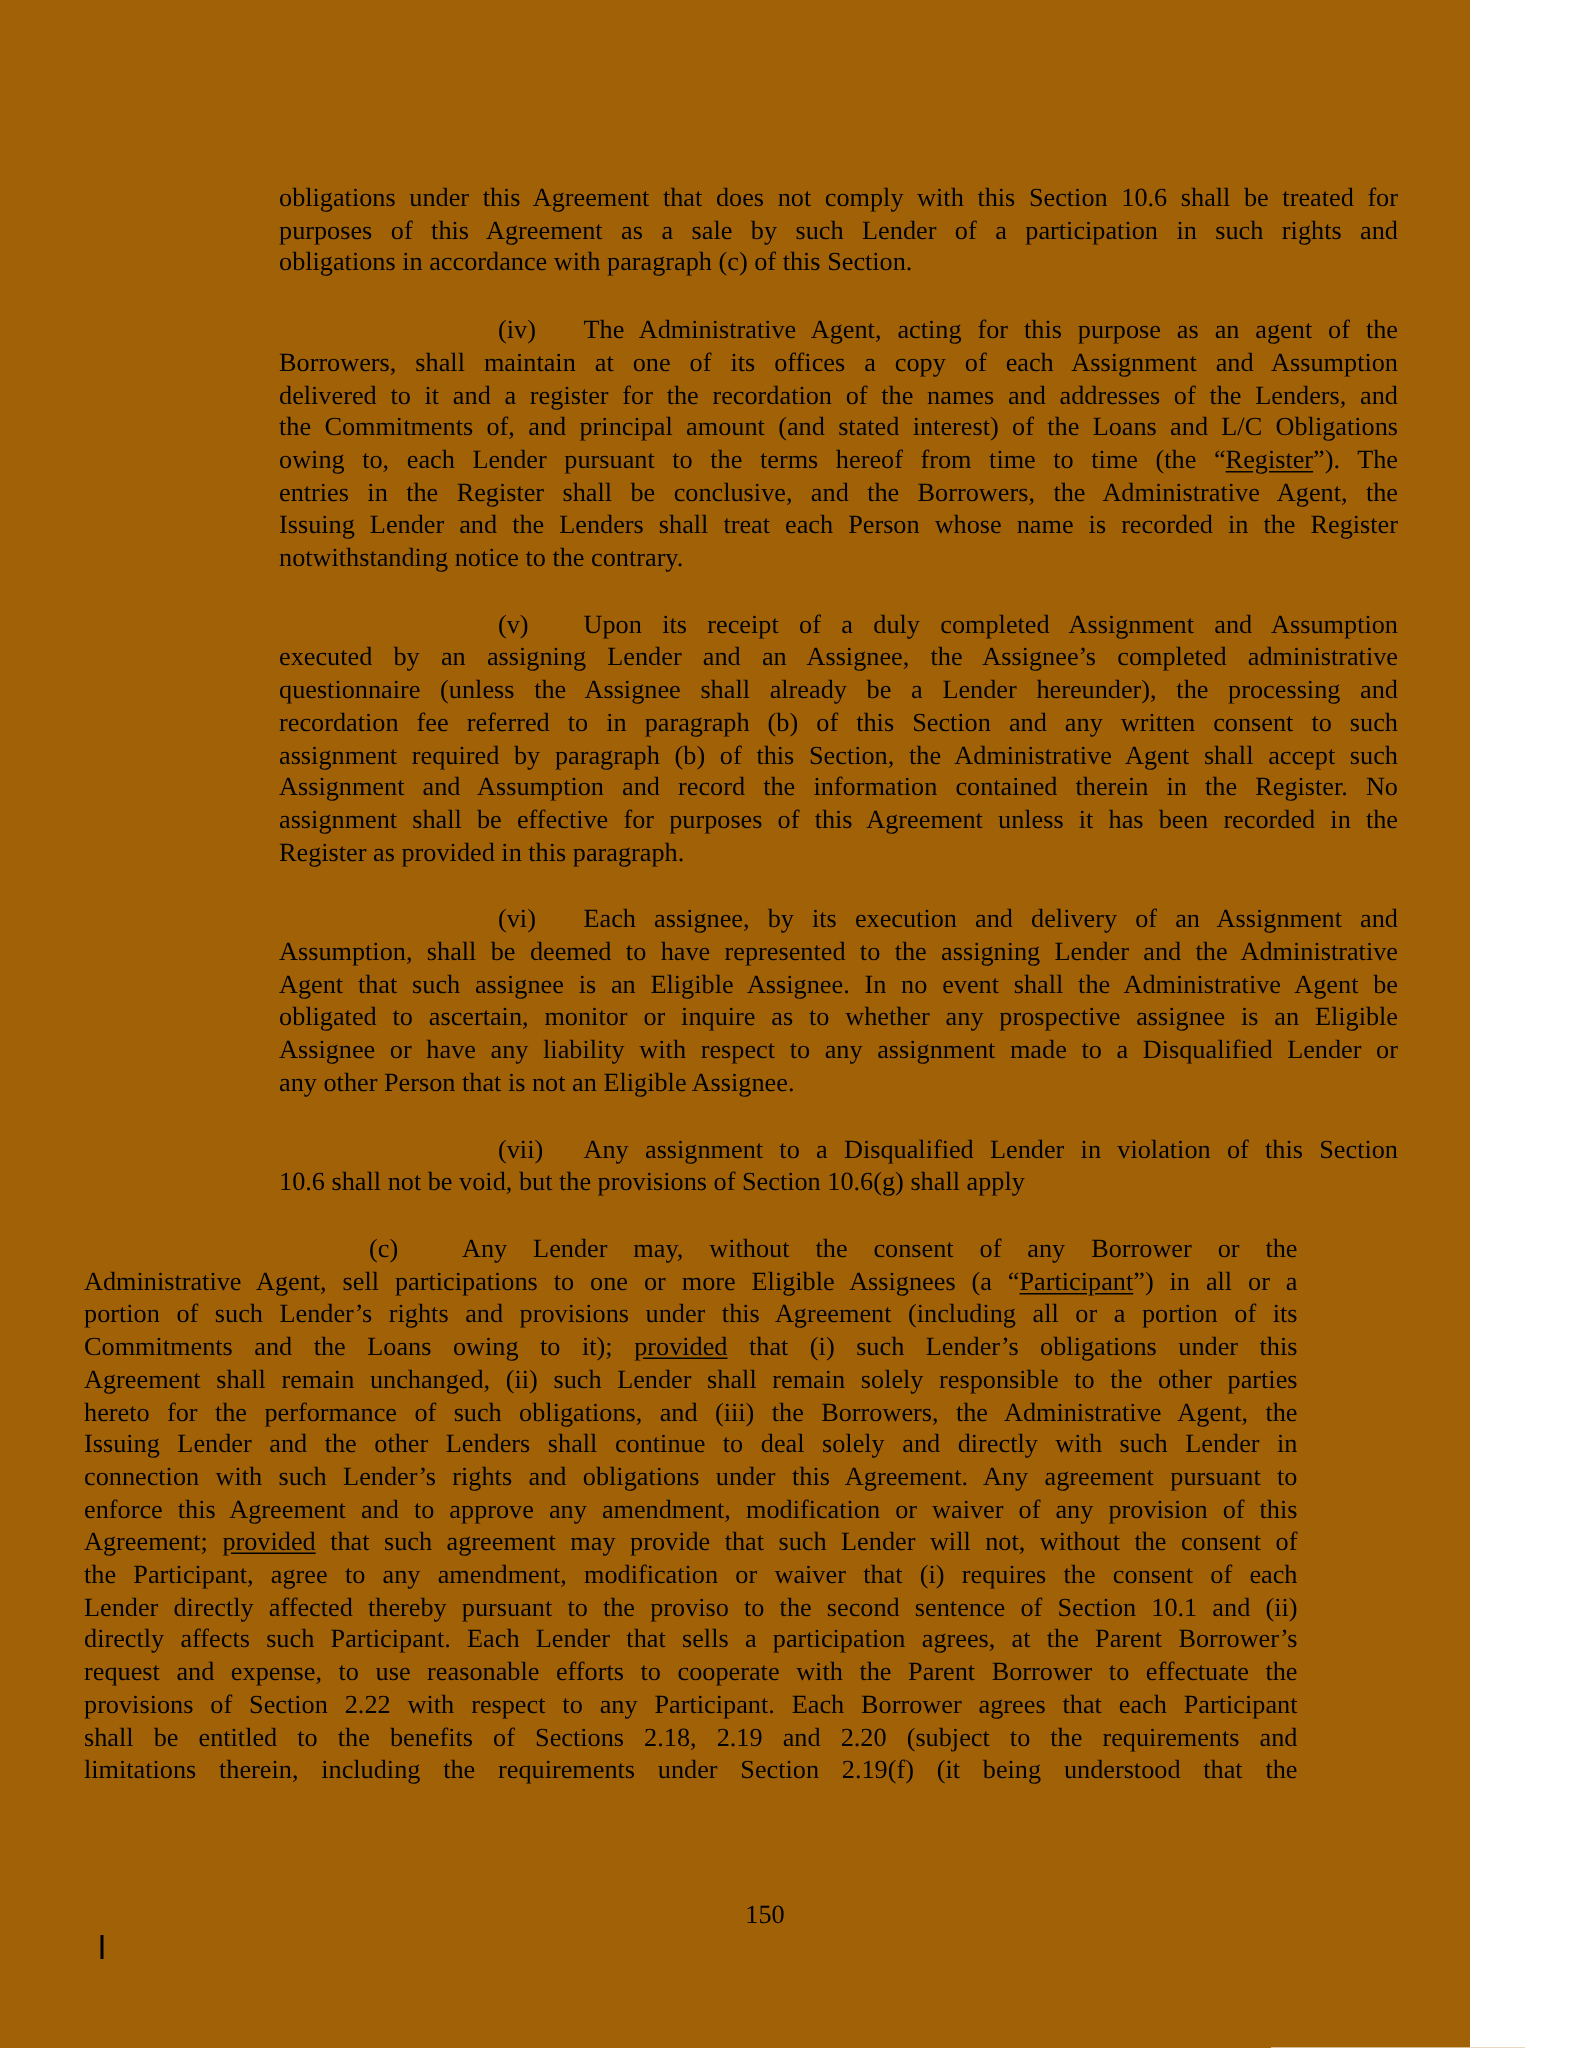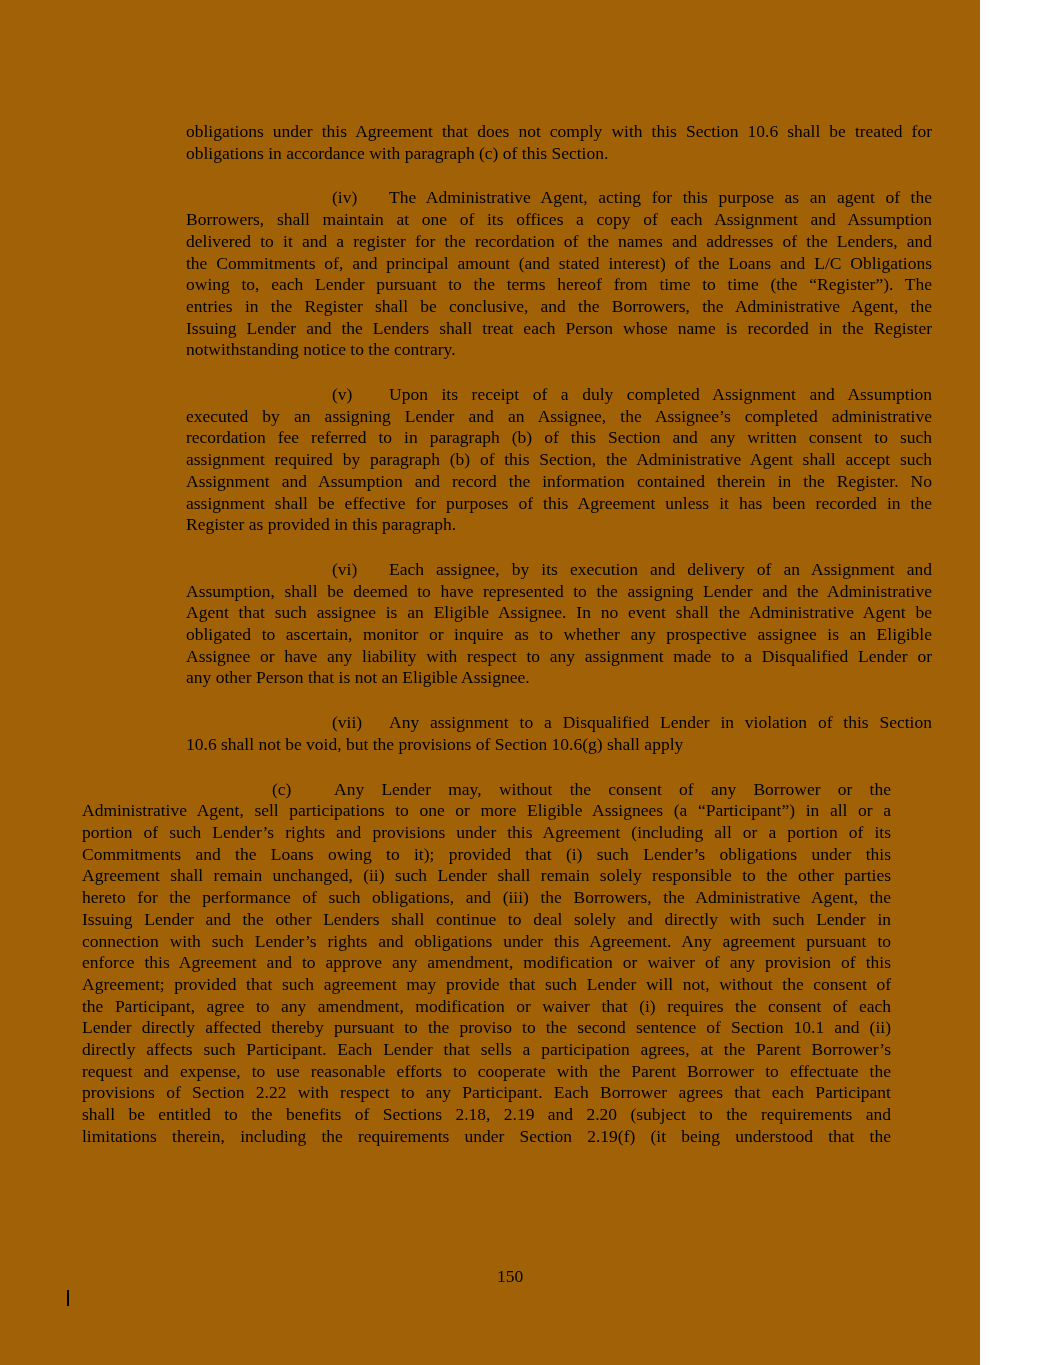--- a/index.html
+++ b/index.html
@@ -9,33 +9,33 @@
     height: 1365px;
     background: #a16207;
     color: #000000;
     font-family: "Liberation Serif", "DejaVu Serif", serif;
     font-size: 17.5px;
     overflow: hidden;
   }
   .text-body { padding-top: 121px; }
   .para { margin: 0 0 23px 0; }
   .para.block { margin-left: 186px; width: 746px; }
-  .para.full  { margin-left: 82px; width: 809px; }
+  .para.full  { margin-left: 56px; width: 809px; }
   .line {
     line-height: 21.7px;
     text-align: justify;
     text-align-last: justify;
   }
   .line.last { text-align-last: left; }
   .block .line.first { padding-left: 122px; }
   .full  .line.first { padding-left: 190px; }
   .label { display: inline-block; }
   .block .label { width: 57px; margin-left: 24px; }
   .full  .label { width: 62px; }
-  .u { text-underline-offset: 2px; }
+  .u { text-decoration: underline; text-underline-offset: 2px; }
   .page-number {
     position: absolute;
     top: 1266px;
     left: 0;
     right: 0;
     text-align: center;
     line-height: 21.7px;
     padding-left: 40px;
   }
   .change-bar {
@@ -47,35 +47,37 @@
     background: #000000;
   }
 </style>
 </head>
 <body>
 
 <div class="page">
   <div class="text-body">
       <div class="para block">
         <div class="line"><span>obligations under this Agreement that does not comply with this Section 10.6 shall be treated for</span></div>
+        <div class="line"><span>purposes of this Agreement as a sale by such Lender of a participation in such rights and</span></div>
         <div class="line last"><span>obligations in accordance with paragraph (c) of this Section.</span></div>
       </div>
       <div class="para block">
         <div class="line first"><span class="label">(iv)</span><span>The Administrative Agent, acting for this purpose as an agent of the</span></div>
         <div class="line"><span>Borrowers, shall maintain at one of its offices a copy of each Assignment and Assumption</span></div>
         <div class="line"><span>delivered to it and a register for the recordation of the names and addresses of the Lenders, and</span></div>
         <div class="line"><span>the Commitments of, and principal amount (and stated interest) of the Loans and L/C Obligations</span></div>
         <div class="line"><span>owing to, each Lender pursuant to the terms hereof from time to time (the “</span><span class="u">Register</span><span>”). The</span></div>
         <div class="line"><span>entries in the Register shall be conclusive, and the Borrowers, the Administrative Agent, the</span></div>
         <div class="line"><span>Issuing Lender and the Lenders shall treat each Person whose name is recorded in the Register</span></div>
         <div class="line last"><span>notwithstanding notice to the contrary.</span></div>
       </div>
       <div class="para block">
         <div class="line first"><span class="label">(v)</span><span>Upon its receipt of a duly completed Assignment and Assumption</span></div>
         <div class="line"><span>executed by an assigning Lender and an Assignee, the Assignee’s completed administrative</span></div>
+        <div class="line"><span>questionnaire (unless the Assignee shall already be a Lender hereunder), the processing and</span></div>
         <div class="line"><span>recordation fee referred to in paragraph (b) of this Section and any written consent to such</span></div>
         <div class="line"><span>assignment required by paragraph (b) of this Section, the Administrative Agent shall accept such</span></div>
         <div class="line"><span>Assignment and Assumption and record the information contained therein in the Register. No</span></div>
         <div class="line"><span>assignment shall be effective for purposes of this Agreement unless it has been recorded in the</span></div>
         <div class="line last"><span>Register as provided in this paragraph.</span></div>
       </div>
       <div class="para block">
         <div class="line first"><span class="label">(vi)</span><span>Each assignee, by its execution and delivery of an Assignment and</span></div>
         <div class="line"><span>Assumption, shall be deemed to have represented to the assigning Lender and the Administrative</span></div>
         <div class="line"><span>Agent that such assignee is an Eligible Assignee. In no event shall the Administrative Agent be</span></div>

